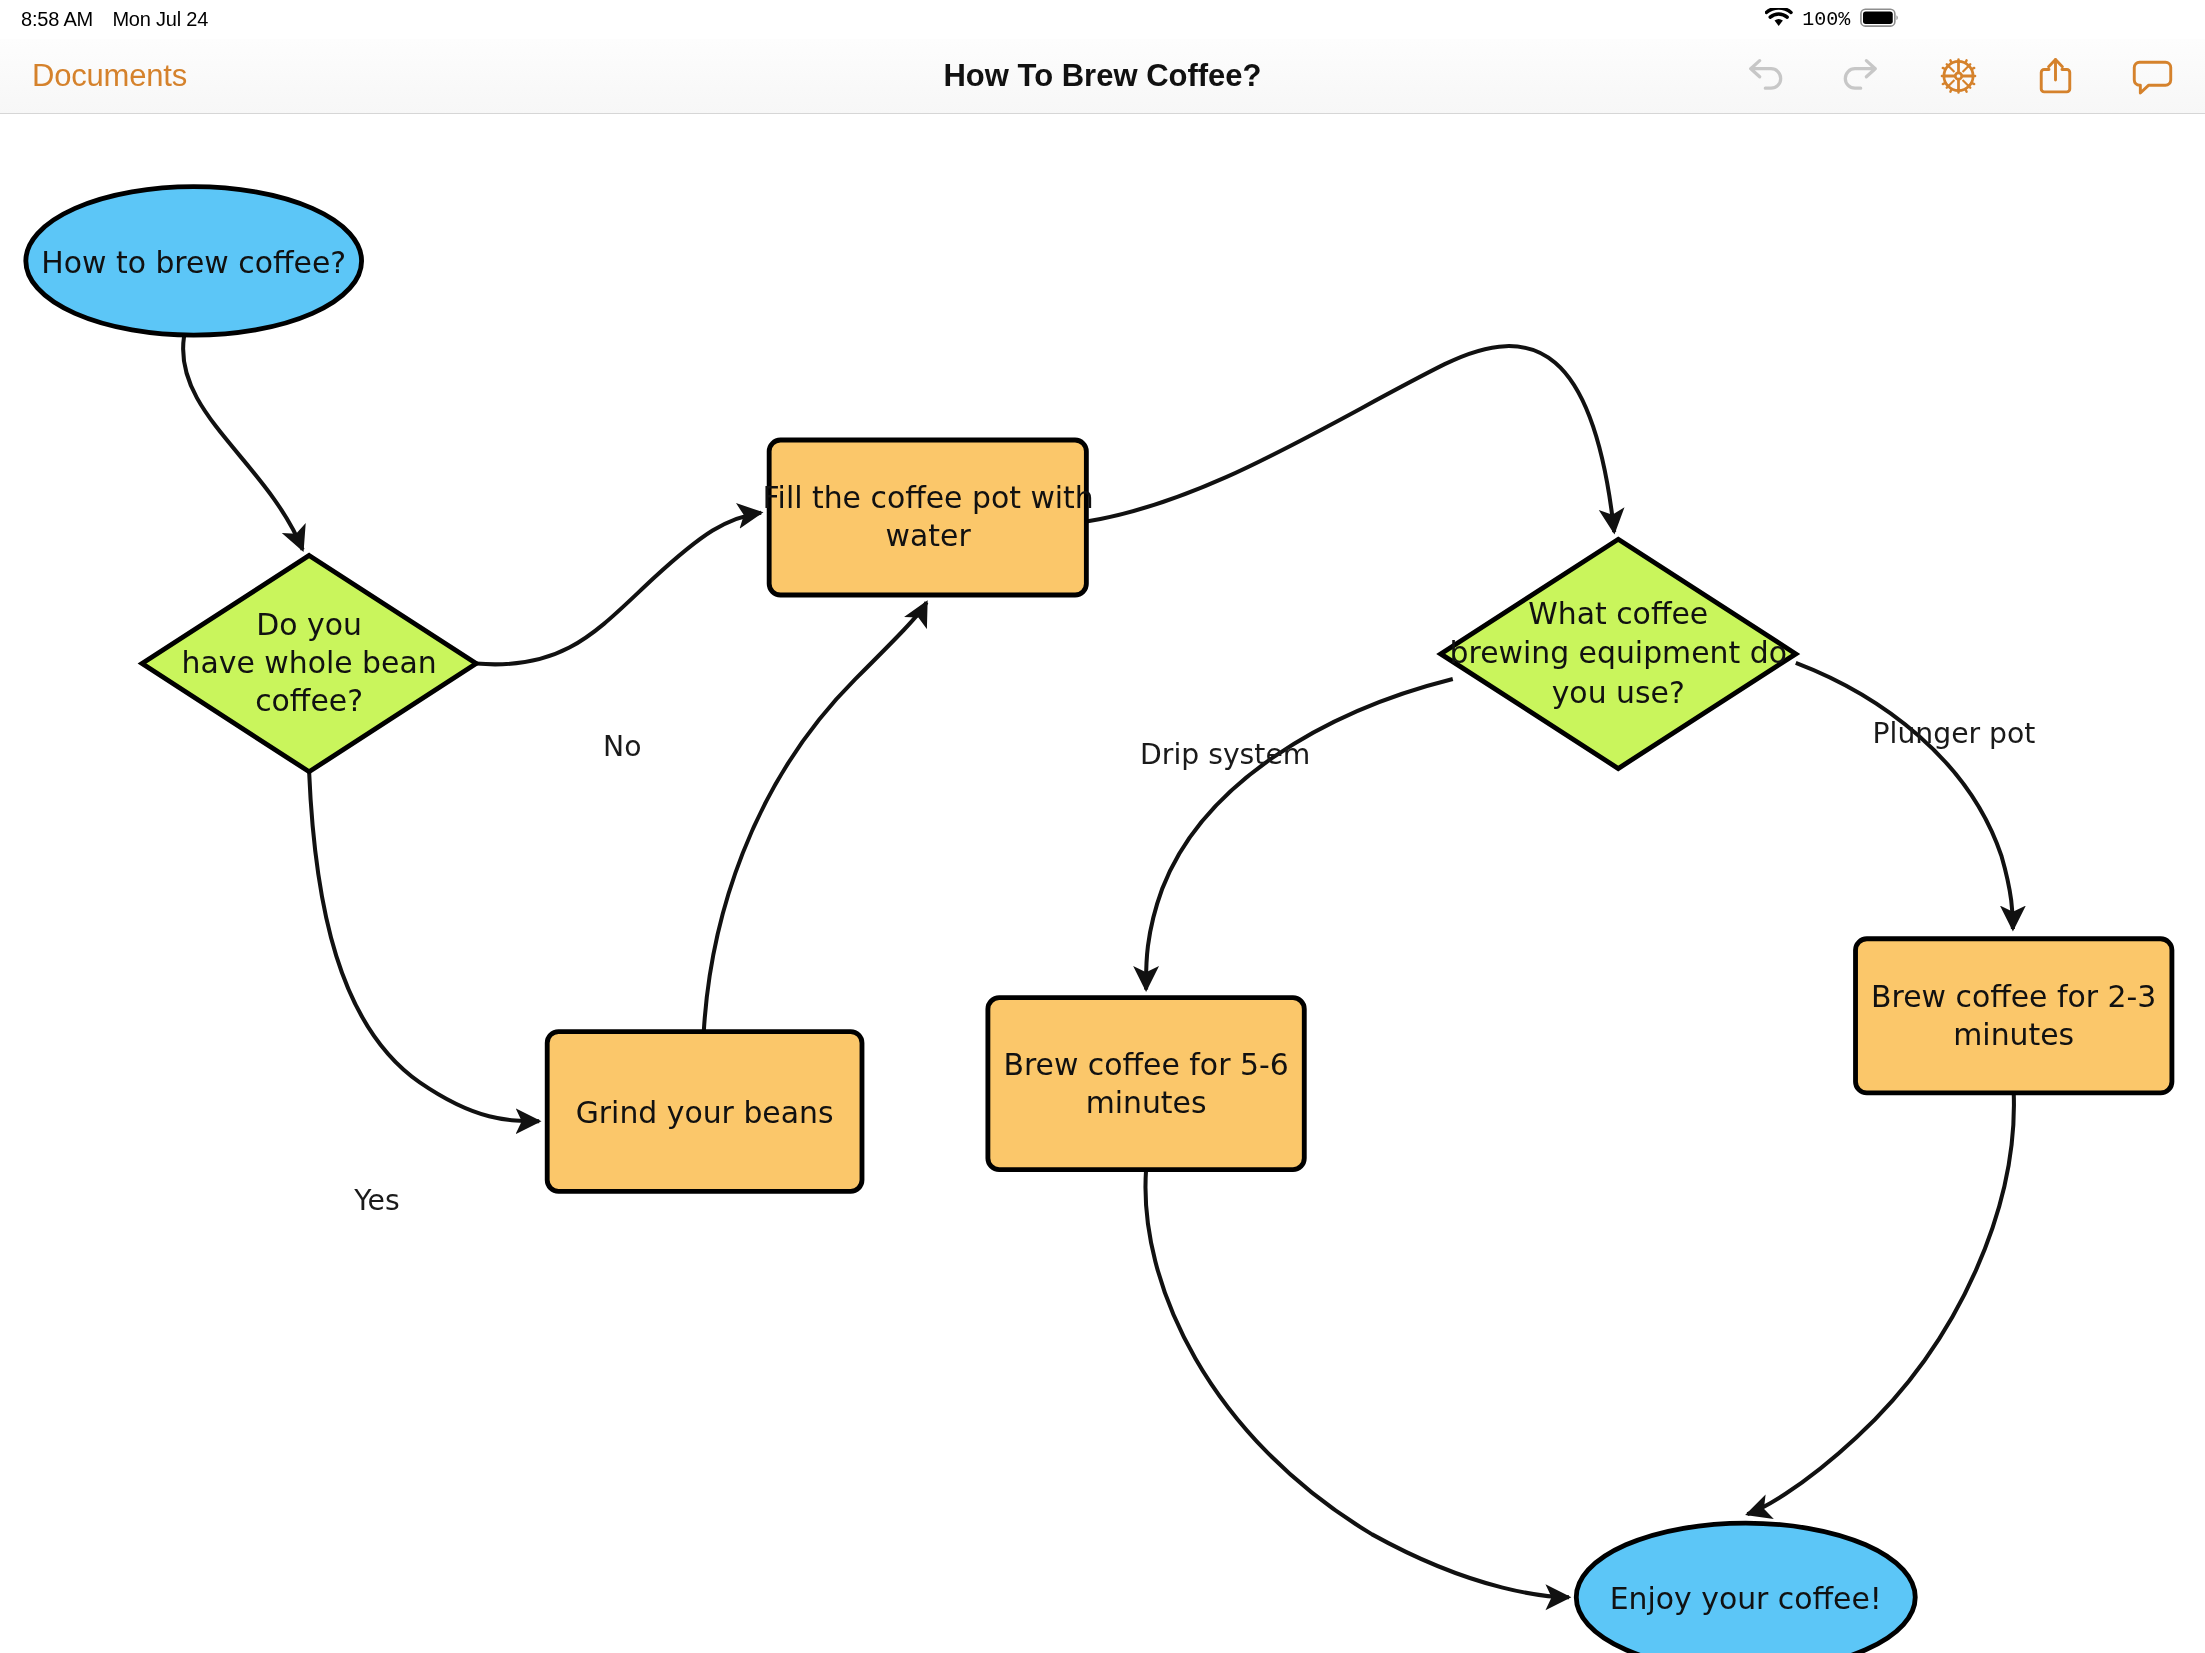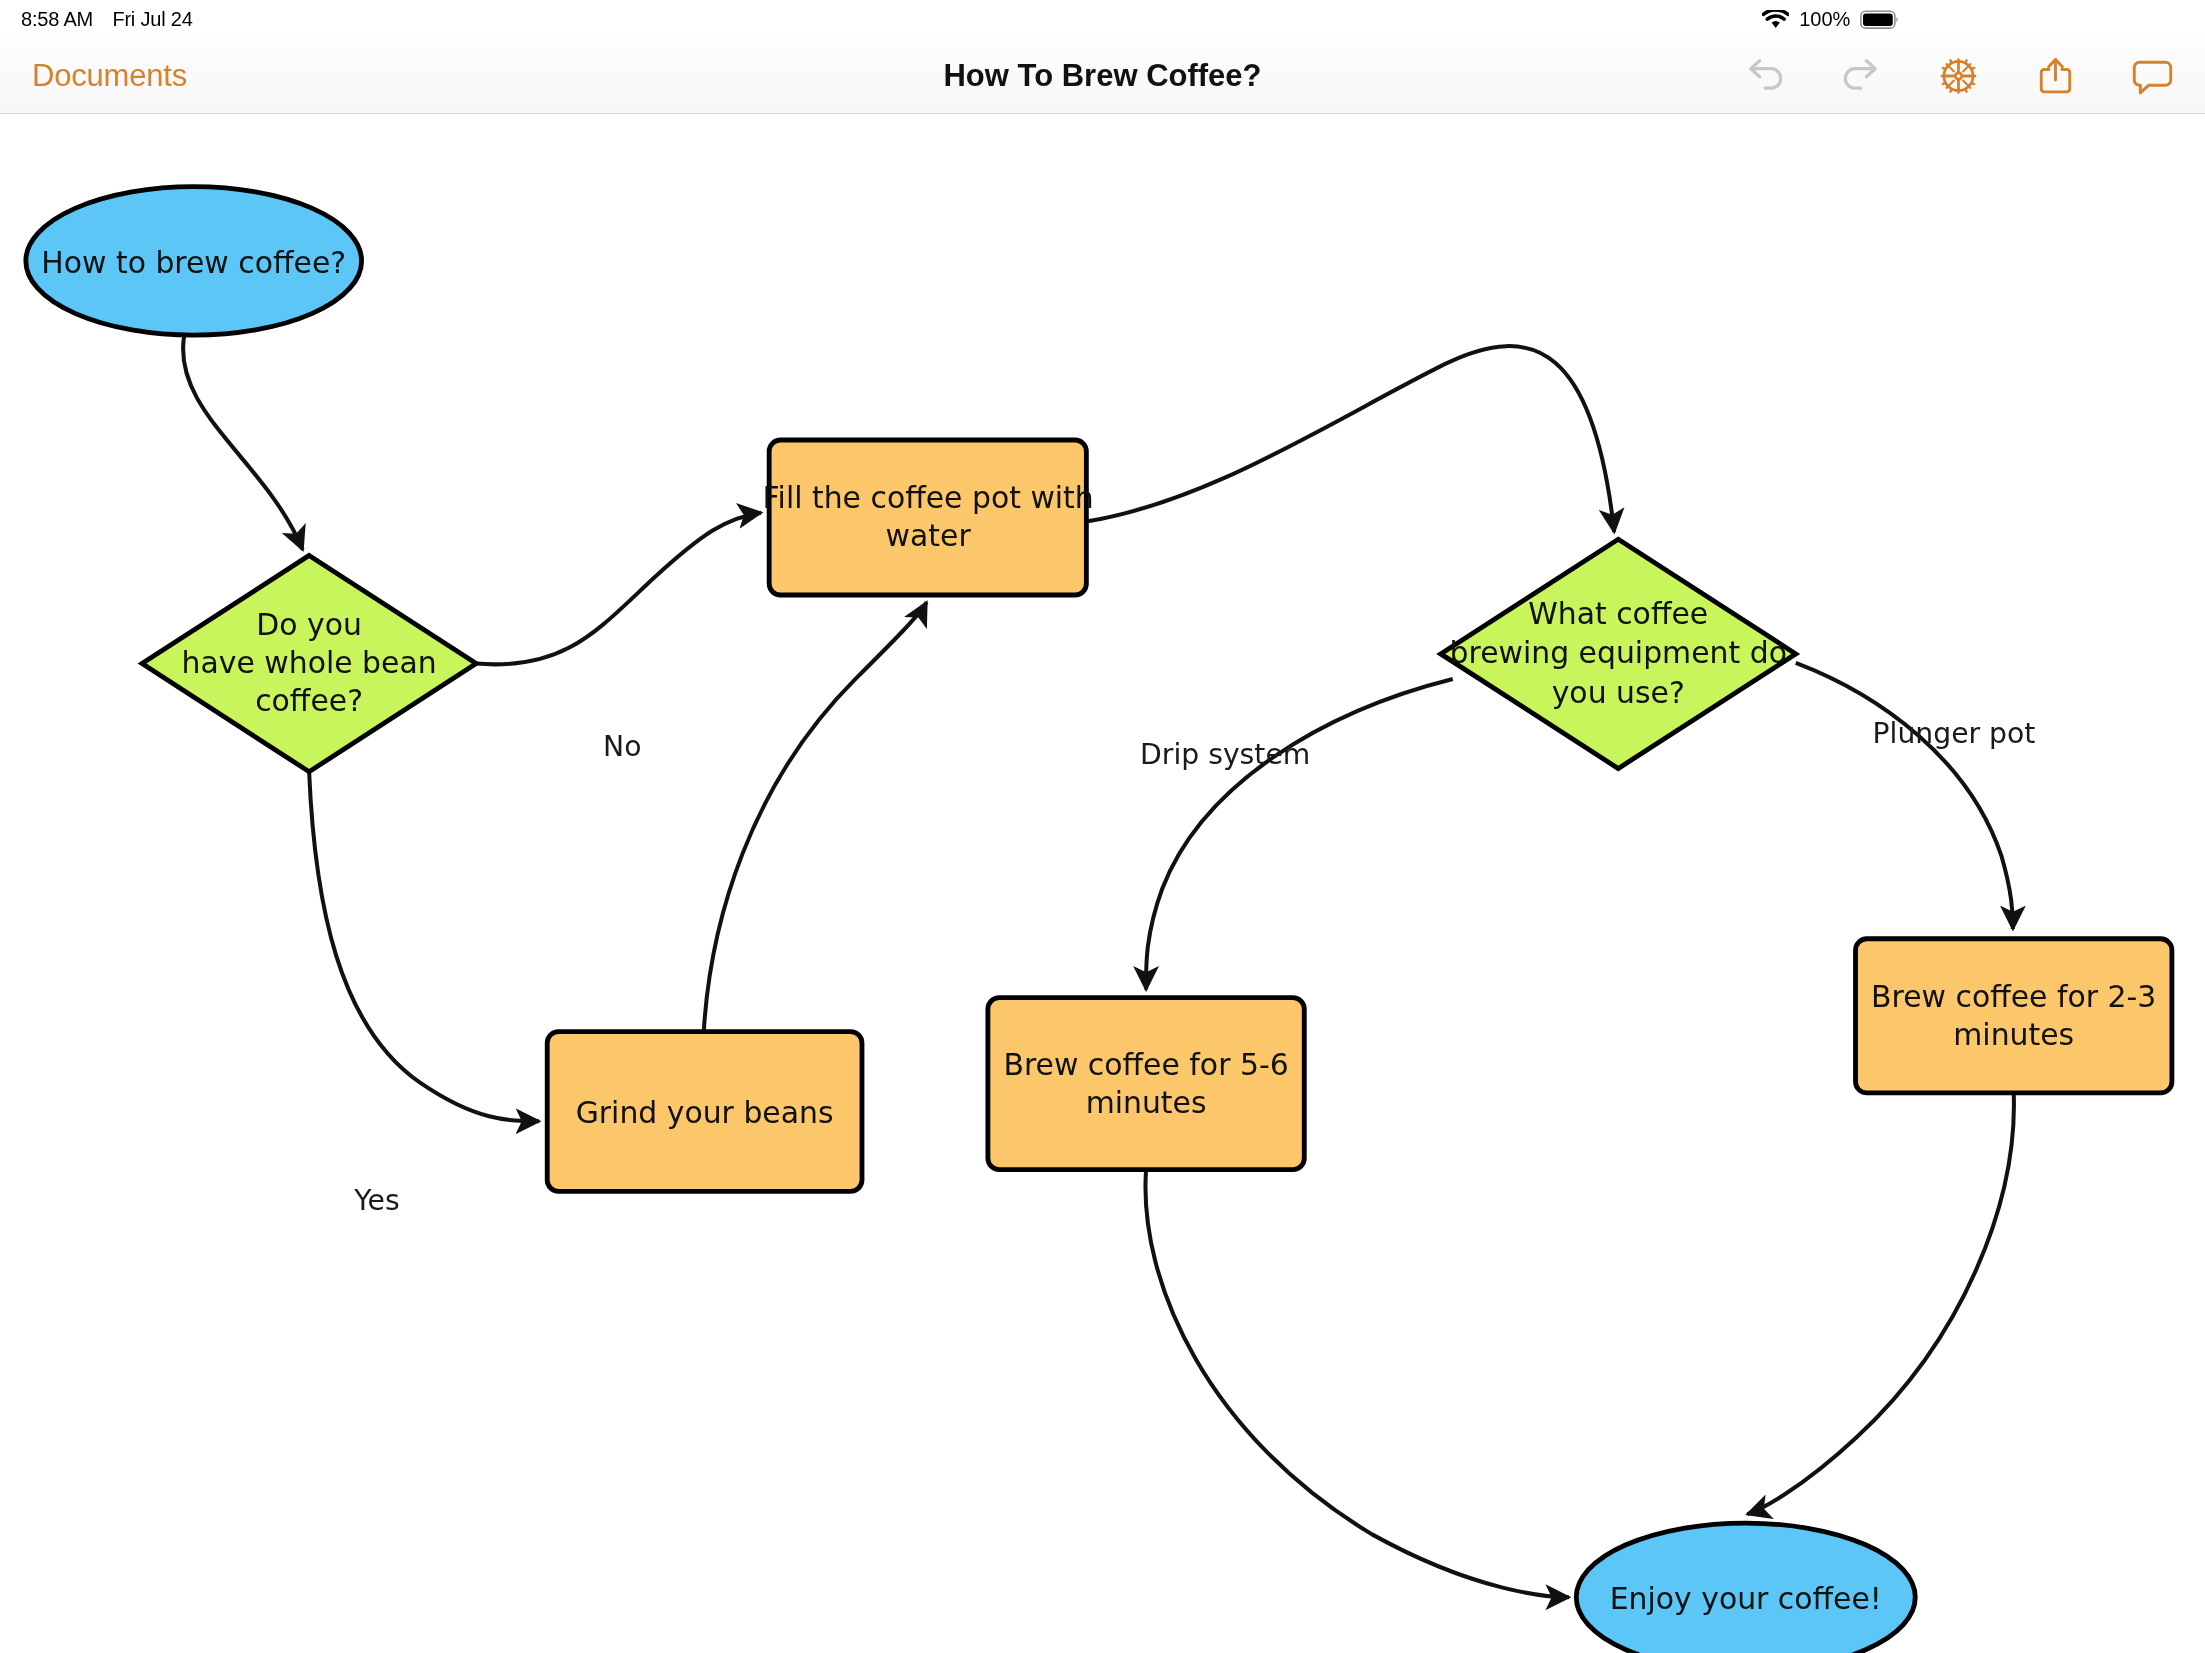--- a/index.html
+++ b/index.html
@@ -27,22 +27,22 @@
     background: #ffffff;
     padding: 0 21px;
     box-sizing: border-box;
     font-size: 20px;
     color: #000000;
   }
   .status-left { display: flex; align-items: center; gap: 19.4px; }
   .status-right {
     margin-left: auto;
     display: flex;
-    align-items: center;
     gap: 9.7px;
+    font-family: Liberation Mono, monospace;
   }
   .status-time { font-weight: 400; letter-spacing: -0.2px; }
   .status-date { font-weight: 400; letter-spacing: -0.2px; }
   .status-pct { font-weight: 400; font-size: 20px; }
   .wifi-icon { width: 27.4px; height: 20px; display: block; }
   .battery-icon { width: 39px; height: 19.4px; display: block; }
 
   
   .toolbar {
     position: absolute;
@@ -117,21 +117,21 @@
   .edge-path { fill: none; stroke: #111111; stroke-width: 5; }
 </style>
 </head>
 <body>
 
 <div id="app">
 
   <div class="status-bar">
     <div class="status-left">
       <span class="status-time">8:58 AM</span>
-      <span class="status-date">Fri Jul 24</span>
+      <span class="status-date">Mon Jul 24</span>
     </div>
     <div class="status-right">
       <span class="wifi-icon">
         <svg viewBox="0 0 34 25" width="27.4" height="20">
           <path d="M17 22.5 L11.8 15.6 A8.6 8.6 0 0 1 22.2 15.6 Z" fill="#000"></path>
           <path d="M6.4 11.3 A16.4 16.4 0 0 1 27.6 11.3" fill="none" stroke="#000" stroke-width="4.4" stroke-linecap="round"></path>
           <path d="M1.6 5.6 A23.8 23.8 0 0 1 32.4 5.6" fill="none" stroke="#000" stroke-width="4.4" stroke-linecap="round"></path>
         </svg>
       </span>
       <span class="status-pct">100%</span>

